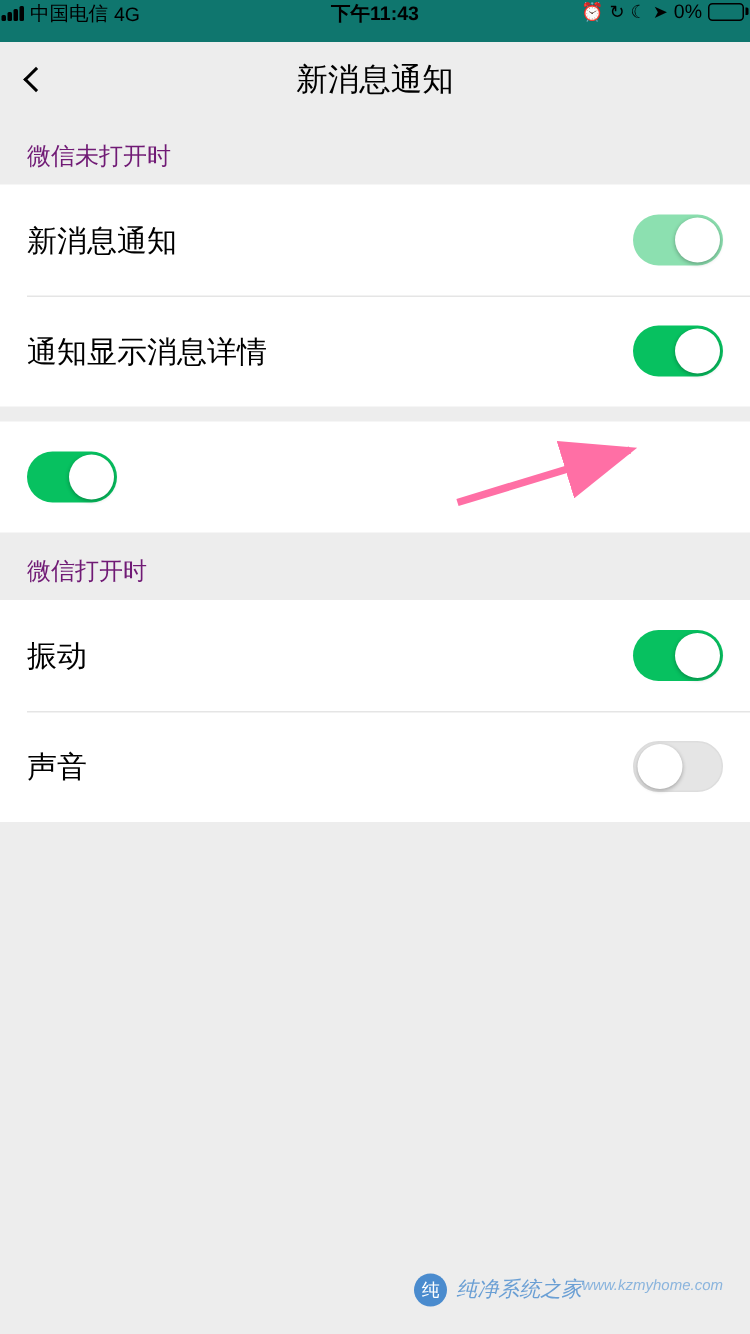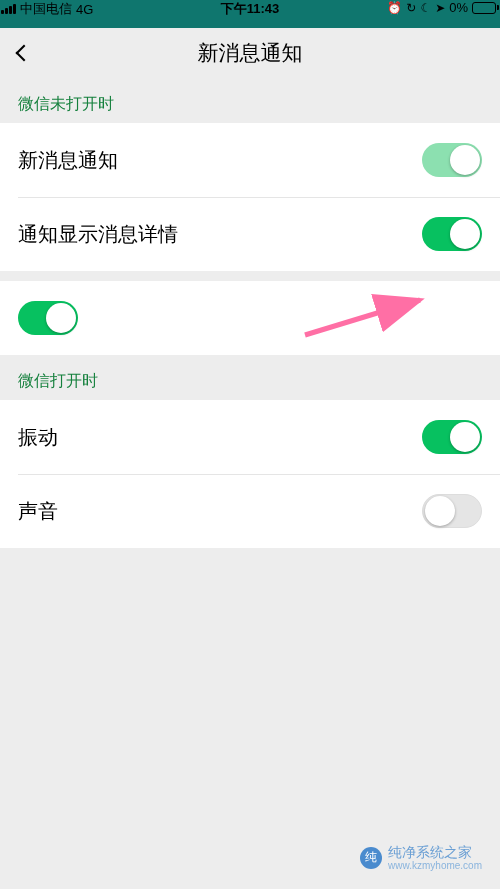--- a/index.html
+++ b/index.html
@@ -109,21 +109,21 @@
     }
     .nav-title {
       margin: 0 auto;
       font-size: 21px;
       font-weight: 500;
       color: #000;
     }
     .section-header {
       padding: 16px 18px 8px 18px;
       font-size: 16px;
-      color: #15803d;
+      color: #701a75;
     }
     .row-group {
       background: #fff;
     }
     .row {
       display: flex;
       align-items: center;
       justify-content: space-between;
       padding: 20px 18px;
       min-height: 70px;
@@ -201,22 +201,23 @@
       border-radius: 50%;
       background: #4a8bce;
       display: flex;
       align-items: center;
       justify-content: center;
       color: #fff;
       font-size: 12px;
     }
     .watermark-text {
       display: flex;
-      flex-direction: column;
+      flex-direction: row;
       line-height: 1.1;
+      font-style: italic;
     }
     .watermark-url {
       font-size: 10px;
       color: #8ab4dd;
     }
   </style>
 </head>
 <body>
 
 <div class="status-bar">

